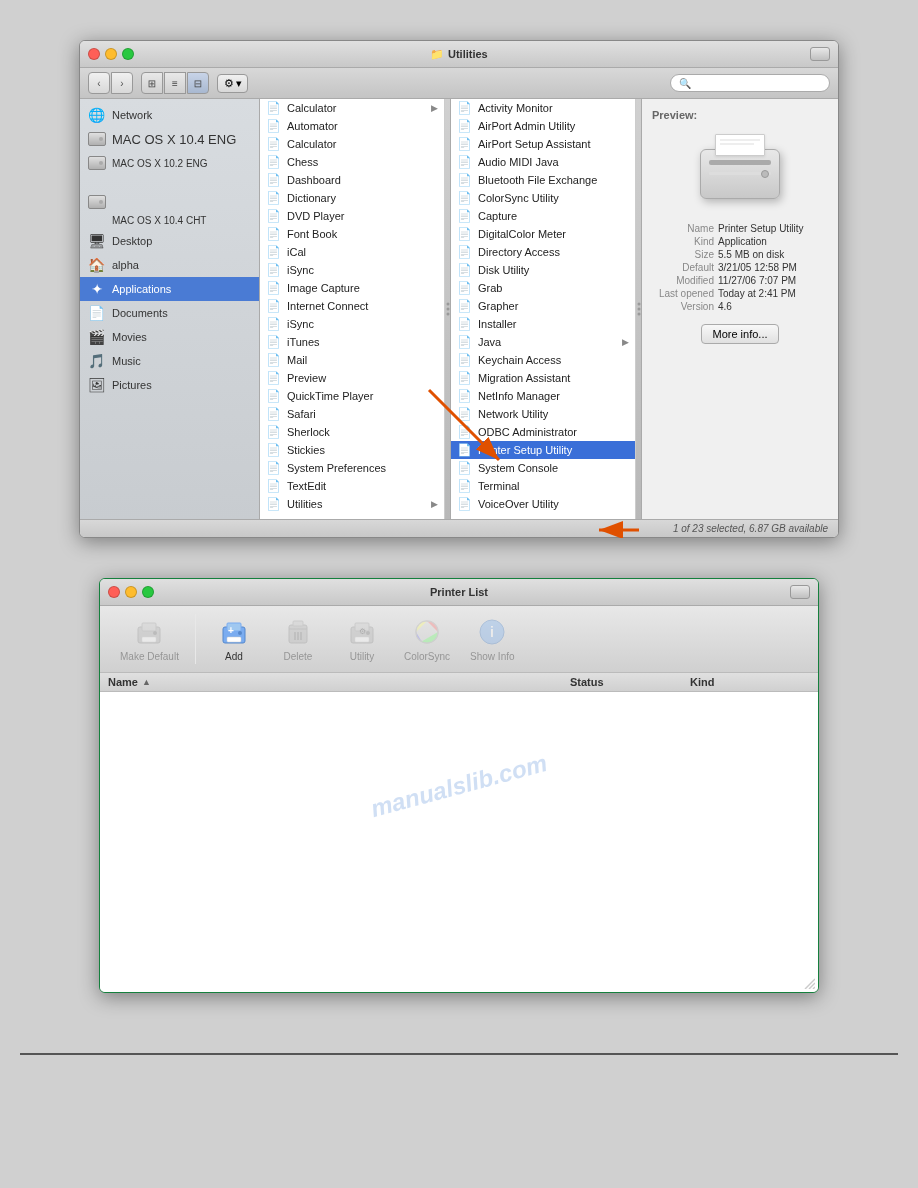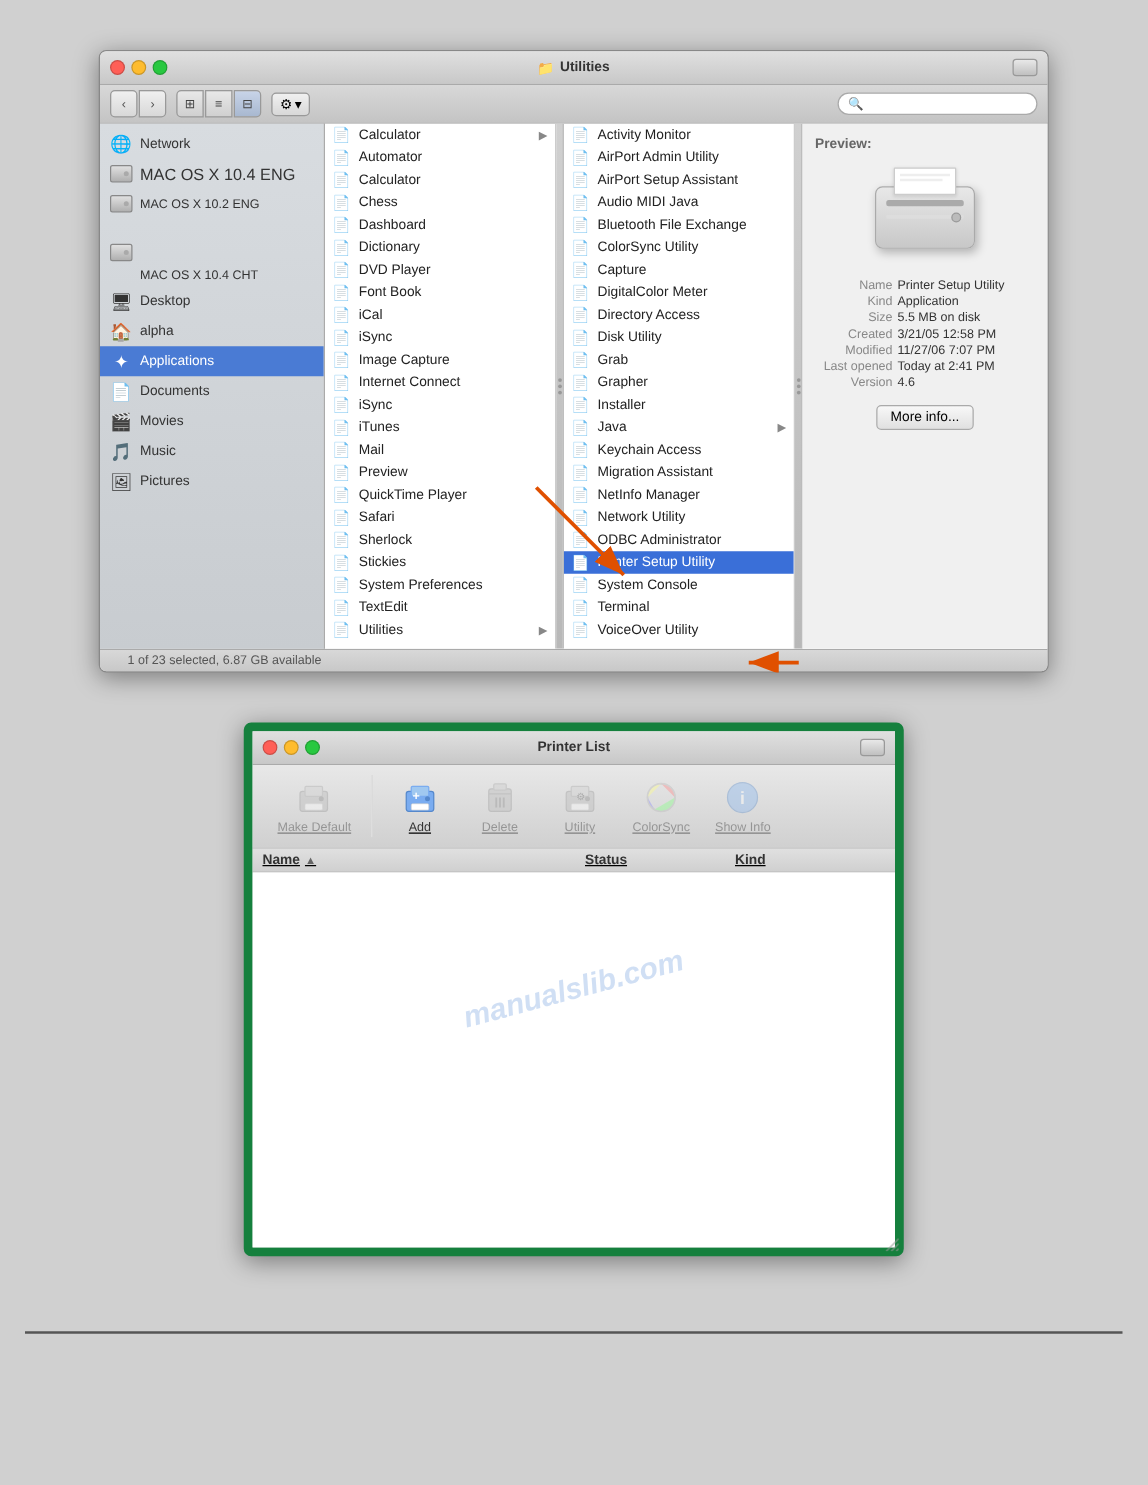--- a/index.html
+++ b/index.html
@@ -231,35 +231,35 @@
       margin-top: 8px;
       display: block;
       margin-left: auto;
       margin-right: auto;
     }
 
     
     .status-bar {
       background: linear-gradient(to bottom, #d8d8d8, #c8c8c8);
       border-top: 1px solid #aaa;
-      padding: 3px 22px;
+      padding: 3px 10px;
       font-size: 10px;
       color: #555;
-      text-align: left;
+      text-align: right;
+      font-style: italic;
     }
 
     
     .printer-window {
-      width: 528px;
+      width: 720px;
       background: #ececec;
       border-radius: 6px;
       box-shadow: 0 4px 20px rgba(0,0,0,0.4);
-      border: 7px solid #15803d;
+      border: 1px solid #15803d;
       overflow: hidden;
-      text-decoration: underline;
     }
     .printer-toolbar {
       background: linear-gradient(to bottom, #e8e8e8, #d0d0d0);
       border-bottom: 1px solid #bbb;
       display: flex;
       align-items: center;
       padding: 6px 12px;
       gap: 4px;
     }
     .ptool-item {
@@ -661,21 +661,21 @@
             </tr>
             <tr class="info-row">
               <td class="info-key">Kind</td>
               <td class="info-val">Application</td>
             </tr>
             <tr class="info-row">
               <td class="info-key">Size</td>
               <td class="info-val">5.5 MB on disk</td>
             </tr>
             <tr class="info-row">
-              <td class="info-key">Created</td>
+              <td class="info-key">Default</td>
               <td class="info-val">3/21/05 12:58 PM</td>
             </tr>
             <tr class="info-row">
               <td class="info-key">Modified</td>
               <td class="info-val">11/27/06 7:07 PM</td>
             </tr>
             <tr class="info-row">
               <td class="info-key">Last opened</td>
               <td class="info-val">Today at 2:41 PM</td>
             </tr>

